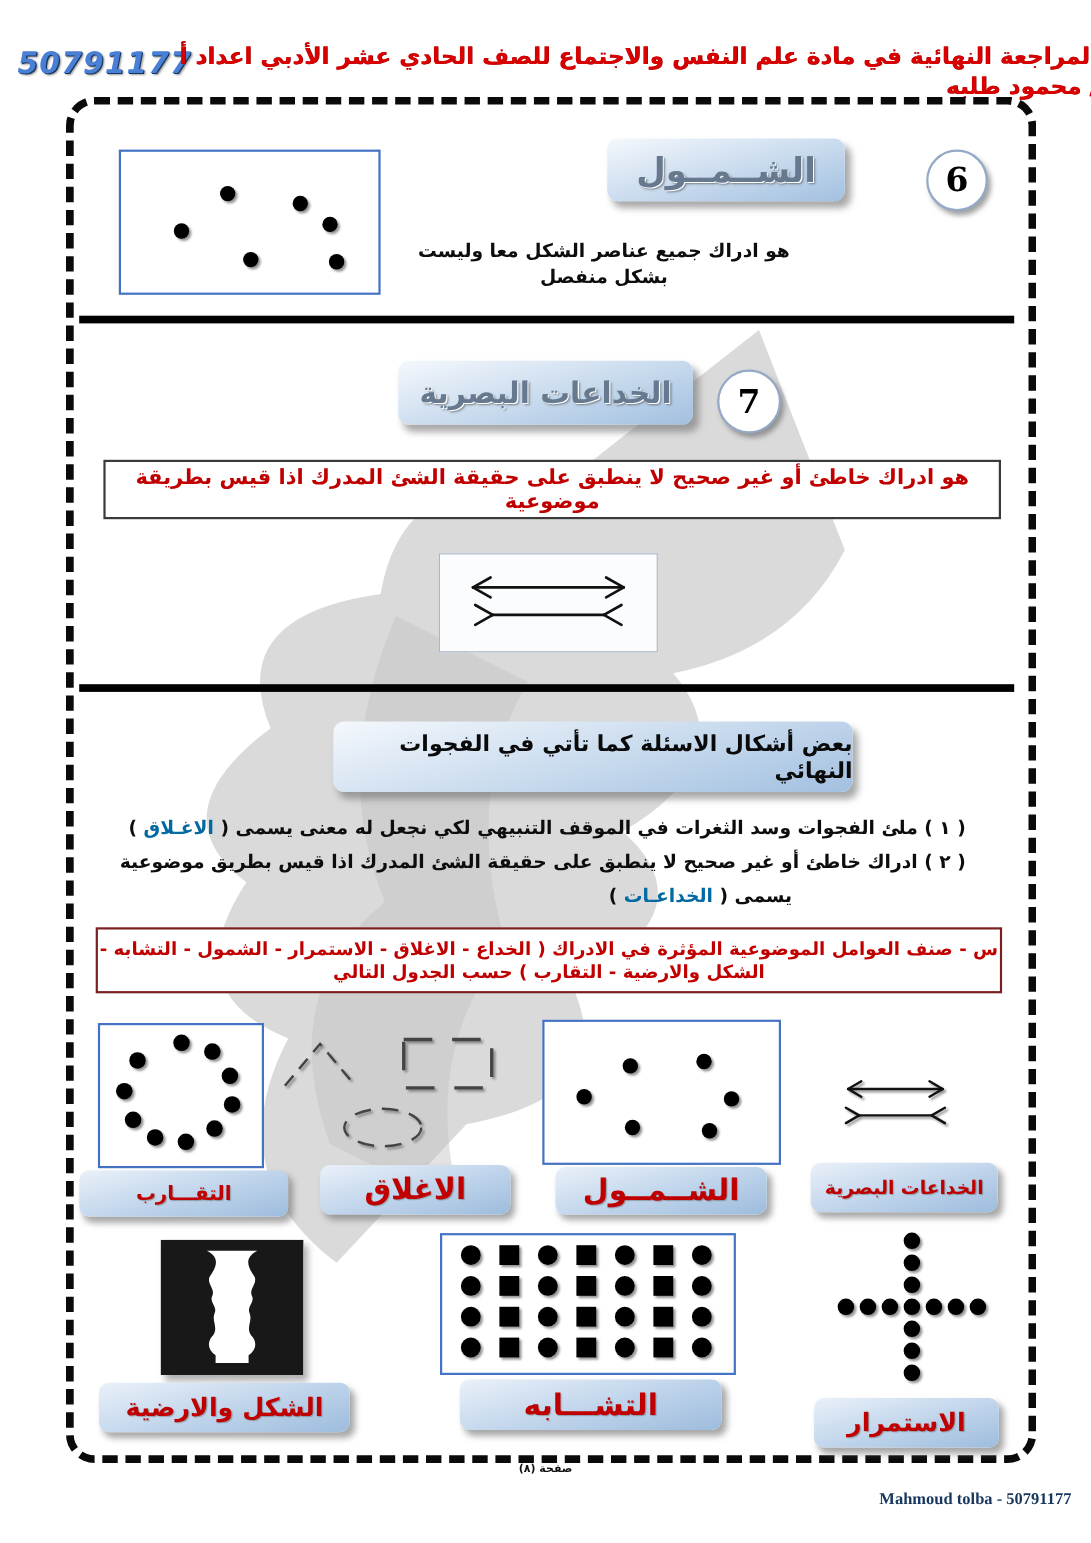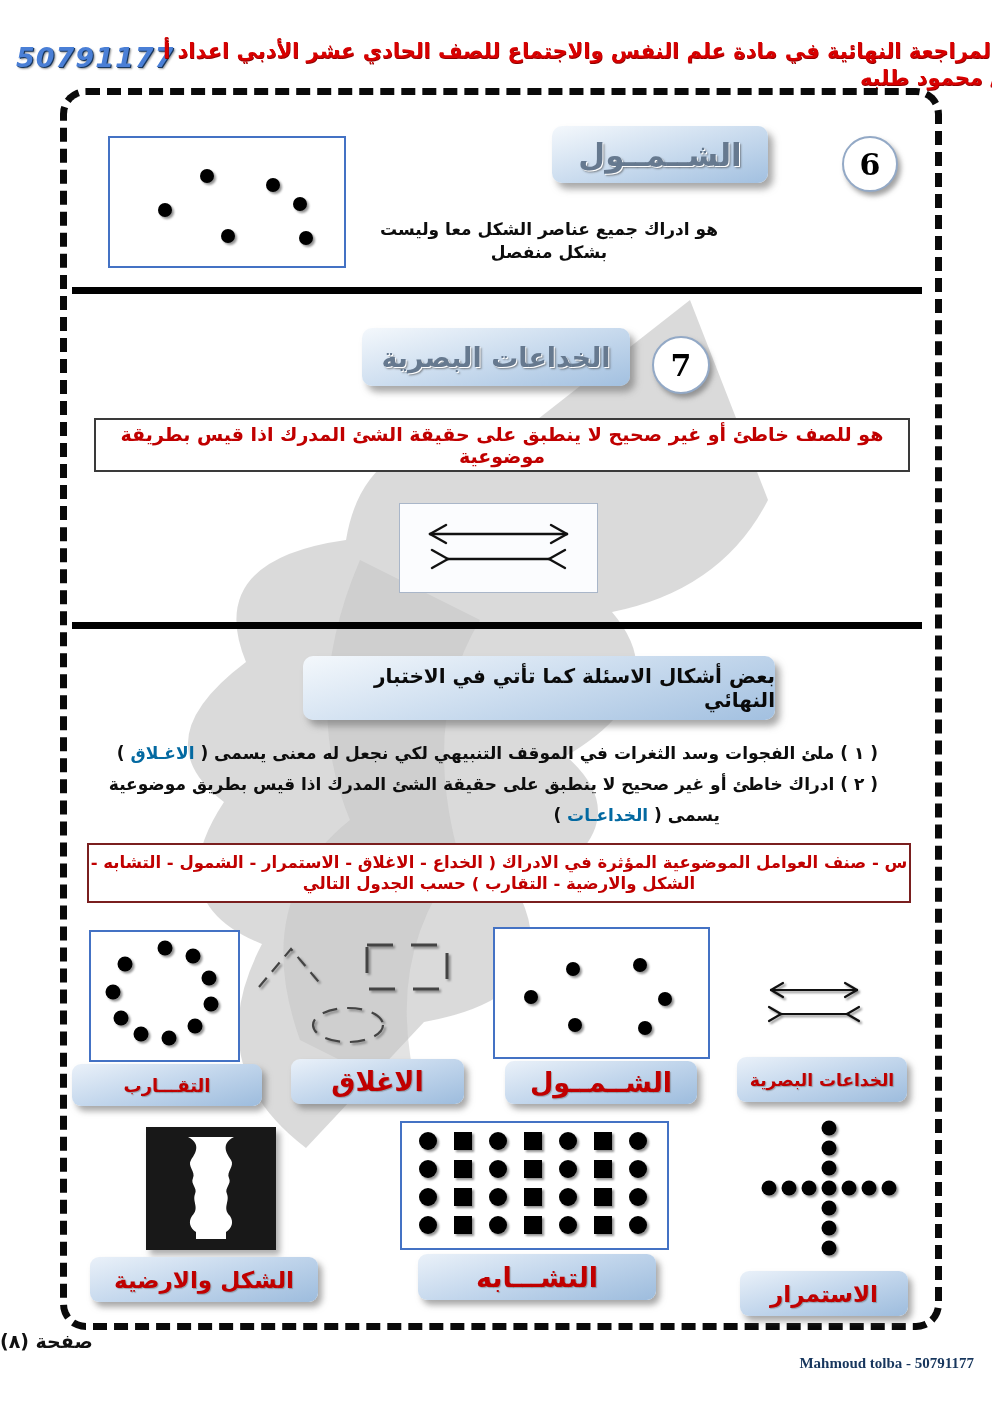--- a/index.html
+++ b/index.html
@@ -64,22 +64,22 @@
     font-weight:bold;font-size:17px;color:#0d0d0d;line-height:1.35;
   }
   .q-red{color:#0369a1;}
   .shadowed{filter:drop-shadow(2px 2px 1px rgba(110,110,110,.75));}
   .illusion-frame{
     position:absolute;background:#fbfcfe;border:1px solid #a9b6c9;
     display:flex;align-items:center;justify-content:center;
   }
   .vase-box{position:absolute;box-shadow:4px 5px 6px rgba(110,110,110,.55);}
   .footer-page{
-    position:absolute;left:0;top:1330px;width:992px;text-align:left;
-    font-size:19px;font-weight:bold;color:#111;direction:rtl;
+    position:absolute;left:0;top:1330px;width:992px;text-align:center;
+    font-size:10px;font-weight:bold;color:#111;direction:rtl;
   }
   .footer-credit{
     position:absolute;right:52px;top:1355px;
     font-family:"Liberation Serif","DejaVu Serif",serif;font-weight:bold;
     font-size:15px;color:#17365d;
   }
 </style>
 </head>
 <body>
 
@@ -117,21 +117,21 @@
   <div class="sep" style="top:287px;"></div>
 
   <div class="title-box" style="left:362px;top:328px;width:268px;height:58px;">
     <span class="title-text" style="font-size:27px;">الخداعات البصرية</span>
   </div>
   <div class="num-circle" style="left:652px;top:336px;width:54px;height:54px;font-size:30px;">
     <span>7</span>
   </div>
 
   <div class="def-box" style="left:94px;top:418px;width:812px;height:50px;">
-    <span class="red-bold" style="font-size:19px;">هو للصف خاطئ أو غير صحيح لا ينطبق على حقيقة الشئ المدرك اذا قيس بطريقة موضوعية</span>
+    <span class="red-bold" style="font-size:19px;">هو ادراك خاطئ أو غير صحيح لا ينطبق على حقيقة الشئ المدرك اذا قيس بطريقة موضوعية</span>
   </div>
 
   <div class="illusion-frame" style="left:399px;top:503px;width:197px;height:88px;">
     <svg width="197" height="88" viewBox="0 0 197 88">
       <g stroke="#111" stroke-width="2.4" stroke-linecap="round" fill="none">
         <line x1="30" y1="30" x2="167" y2="30"></line>
         <line x1="30" y1="30" x2="46" y2="21"></line>
           <line x1="30" y1="30" x2="46" y2="39"></line>
         <line x1="167" y1="30" x2="151" y2="21"></line>
           <line x1="167" y1="30" x2="151" y2="39"></line>
@@ -140,21 +140,21 @@
           <line x1="48" y1="55" x2="32" y2="64"></line>
         <line x1="149" y1="55" x2="165" y2="46"></line>
           <line x1="149" y1="55" x2="165" y2="64"></line>
       </g>
     </svg>
   </div>
 
   <div class="sep" style="top:622px;"></div>
 
   <div class="title-box" style="left:303px;top:656px;width:472px;height:64px;">
-    <span style="font-weight:bold;font-size:20px;color:#0a0a0a;direction:rtl;">بعض أشكال الاسئلة كما تأتي في الاختبار النهائي</span>
+    <span style="font-weight:bold;font-size:20px;color:#0a0a0a;direction:rtl;">بعض أشكال الاسئلة كما تأتي في الفجوات النهائي</span>
   </div>
 
   <div class="q-line" style="left:100px;top:742px;width:778px;">
     <span>( ١ )  ملئ الفجوات وسد الثغرات في الموقف التنبيهي لكي نجعل له معنى يسمى (</span><span class="q-red"> الاغـلاق </span><span>)</span>
   </div>
   <div class="q-line" style="left:100px;top:773px;width:778px;">( ٢ )  ادراك خاطئ أو غير صحيح لا ينطبق على حقيقة الشئ المدرك اذا قيس بطريق موضوعية</div>
   <div class="q-line" style="left:100px;top:804px;width:620px;">
     <span>يسمى  (</span><span class="q-red"> الخداعـات </span><span>)</span>
   </div>
 

